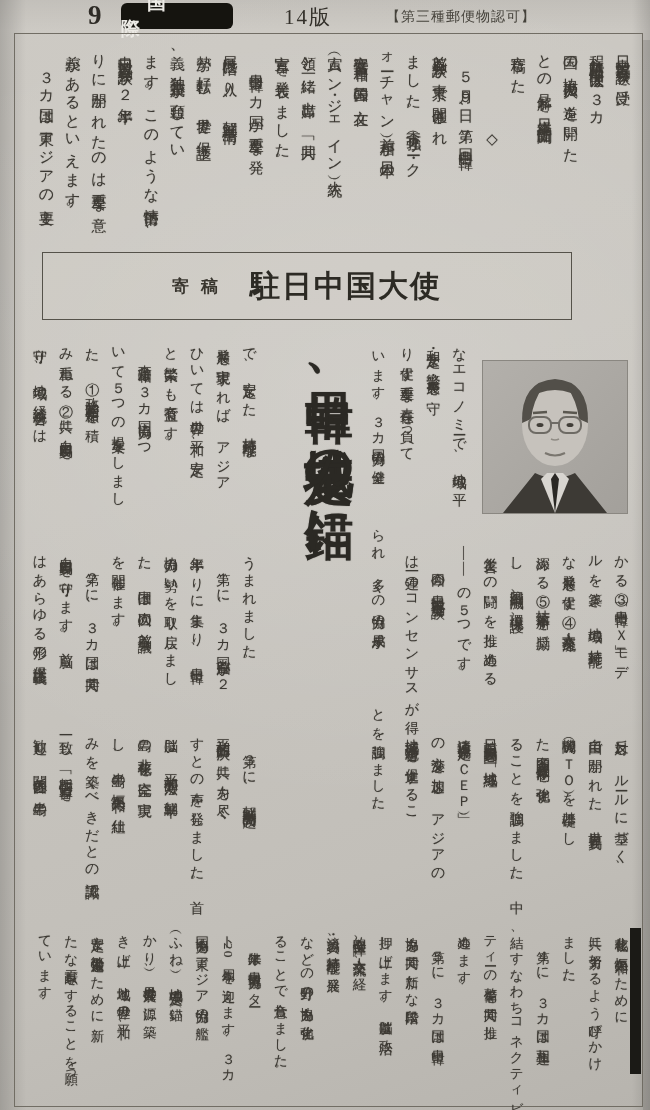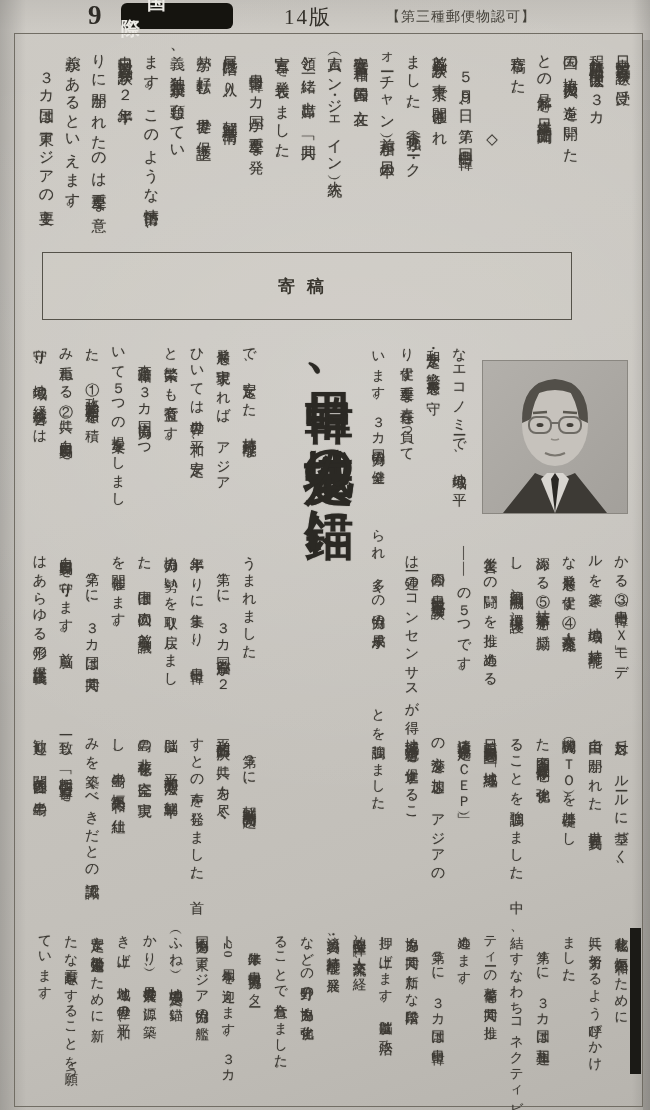--- a/index.html
+++ b/index.html
@@ -81,20 +81,21 @@
 勢が好転し、世界で保護主
 義、独善主義が台頭してい
 ます。このような情勢下に、
 中日韓首脳会談が２年半ぶ
 りに開かれたのは重要な意
 義があるといえます。
 　３カ国は東アジアの主要</div>
 
   <div class="kicker-box">
     <span class="kicker">寄稿</span>
+    <span class="authtitle">駐日中国大使</span>
   </div>
 
   <div class="vtext headline" style="left:272px;top:352px;width:112px;height:566px;">中日韓、地域安定の錨に</div>
 
   <div class="photo">
     <svg width="144" height="152" viewBox="0 0 144 152" xmlns="http://www.w3.org/2000/svg">
       <defs>
         <linearGradient id="pbg" x1="0" y1="0" x2="1" y2="1">
           <stop offset="0" stop-color="#b3b0ab"></stop>
             <stop offset="1" stop-color="#a3a09b"></stop>

